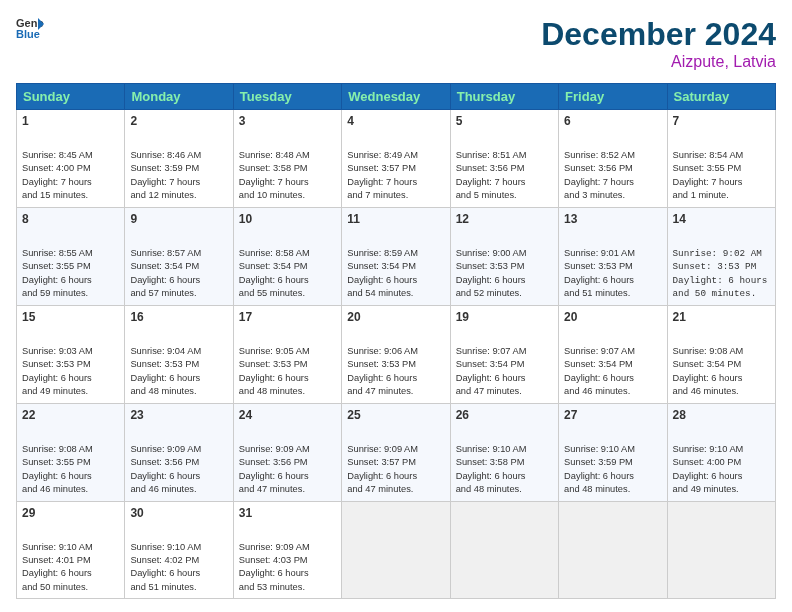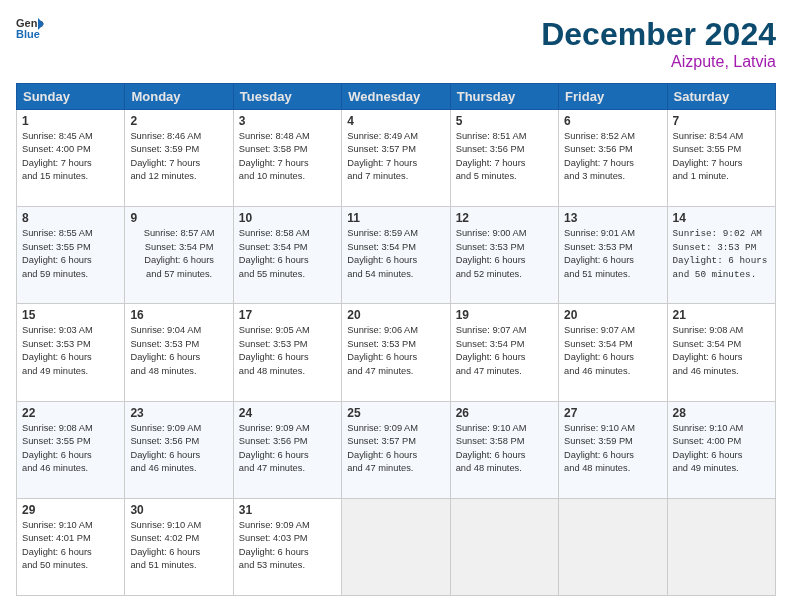--- a/index.html
+++ b/index.html
@@ -46,21 +46,21 @@
     }
     .calendar {
       flex: 1;
       border: 1px solid #ccc;
       border-collapse: collapse;
       width: 100%;
       table-layout: fixed;
     }
     .calendar th {
       background-color: #1a6bb5;
-      color: #e5e5e5;
+      color: #86efac;
       text-align: left;
       padding: 5px 6px;
       font-size: 13px;
       border: 1px solid #1557a0;
     }
     .calendar td {
       vertical-align: top;
       padding: 4px 5px;
       border: 1px solid #ccc;
       font-size: 9.5px;
@@ -73,20 +73,21 @@
     }
     .day-num {
       font-size: 12px;
       font-weight: bold;
       display: block;
       margin-bottom: 2px;
     }
     .day-info {
       line-height: 1.45;
       font-size: 9.3px;
+      margin-top: 21px;
     }
     .empty-cell {
       background: #f0f0f0 !important;
     }
   </style>
 </head>
 <body>
 
 <div class="page">
   <div class="header">
@@ -171,21 +172,21 @@
         <tr>
           <td>
             <span class="day-num">8</span>
             <div class="day-info" style="white-space: pre-line;">Sunrise: 8:55 AM
 Sunset: 3:55 PM
 Daylight: 6 hours
 and 59 minutes.</div>
           </td>
           <td>
             <span class="day-num">9</span>
-            <div class="day-info" style="white-space: pre-line; text-align: center;">Sunrise: 8:57 AM
+            <div class="day-info" style="white-space: pre-line;">Sunrise: 8:57 AM
 Sunset: 3:54 PM
 Daylight: 6 hours
 and 57 minutes.</div>
           </td>
           <td>
             <span class="day-num">10</span>
             <div class="day-info" style="white-space: pre-line;">Sunrise: 8:58 AM
 Sunset: 3:54 PM
 Daylight: 6 hours
 and 55 minutes.</div>

